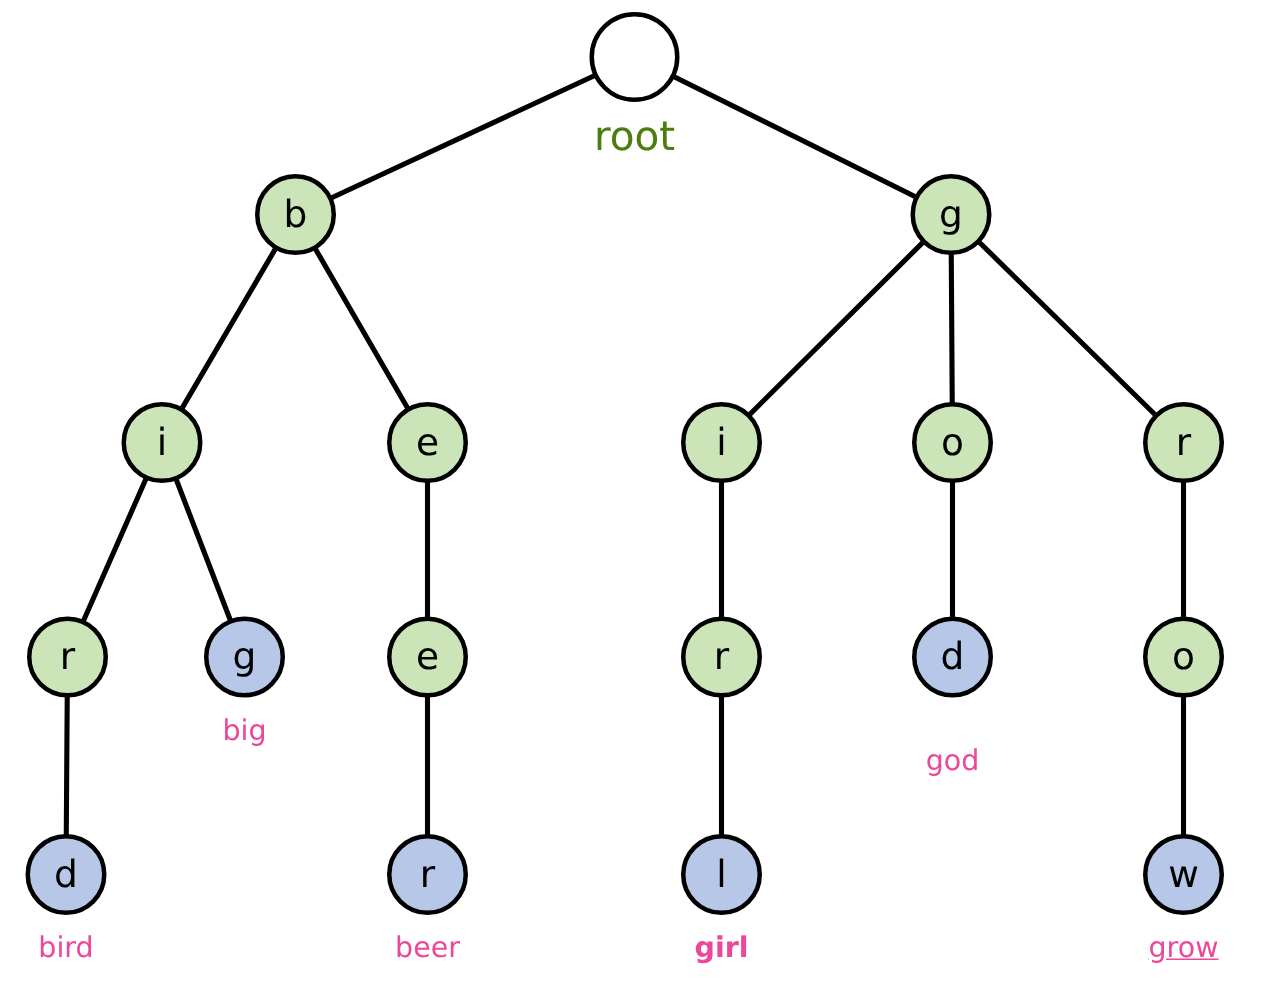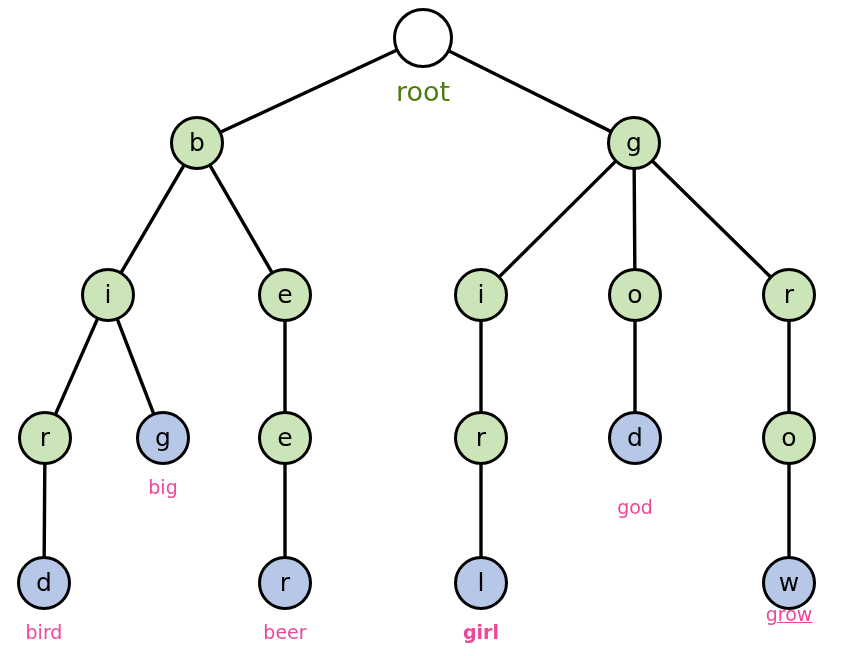--- a/index.html
+++ b/index.html
@@ -158,15 +158,15 @@
         <span class="glyph">r</span>
       </div>
       <div class="word-caption" style="left: 285px; top: 621px;">beer</div>
       <div class="node kind-word" style="left: 454px; top: 556px; width: 54px; height: 54px;">
         <span class="glyph">l</span>
       </div>
       <div class="word-caption" style="left: 481px; top: 621px; font-weight: bold;">girl</div>
       <div class="node kind-word" style="left: 762px; top: 556px; width: 54px; height: 54px;">
         <span class="glyph">w</span>
       </div>
-      <div class="word-caption" style="left: 789px; top: 603px; text-decoration: underline;">grow</div>
+      <div class="word-caption" style="left: 789px; top: 621px; text-decoration: underline;">grow</div>
     </div>
 </div>
 
 </body></html>

